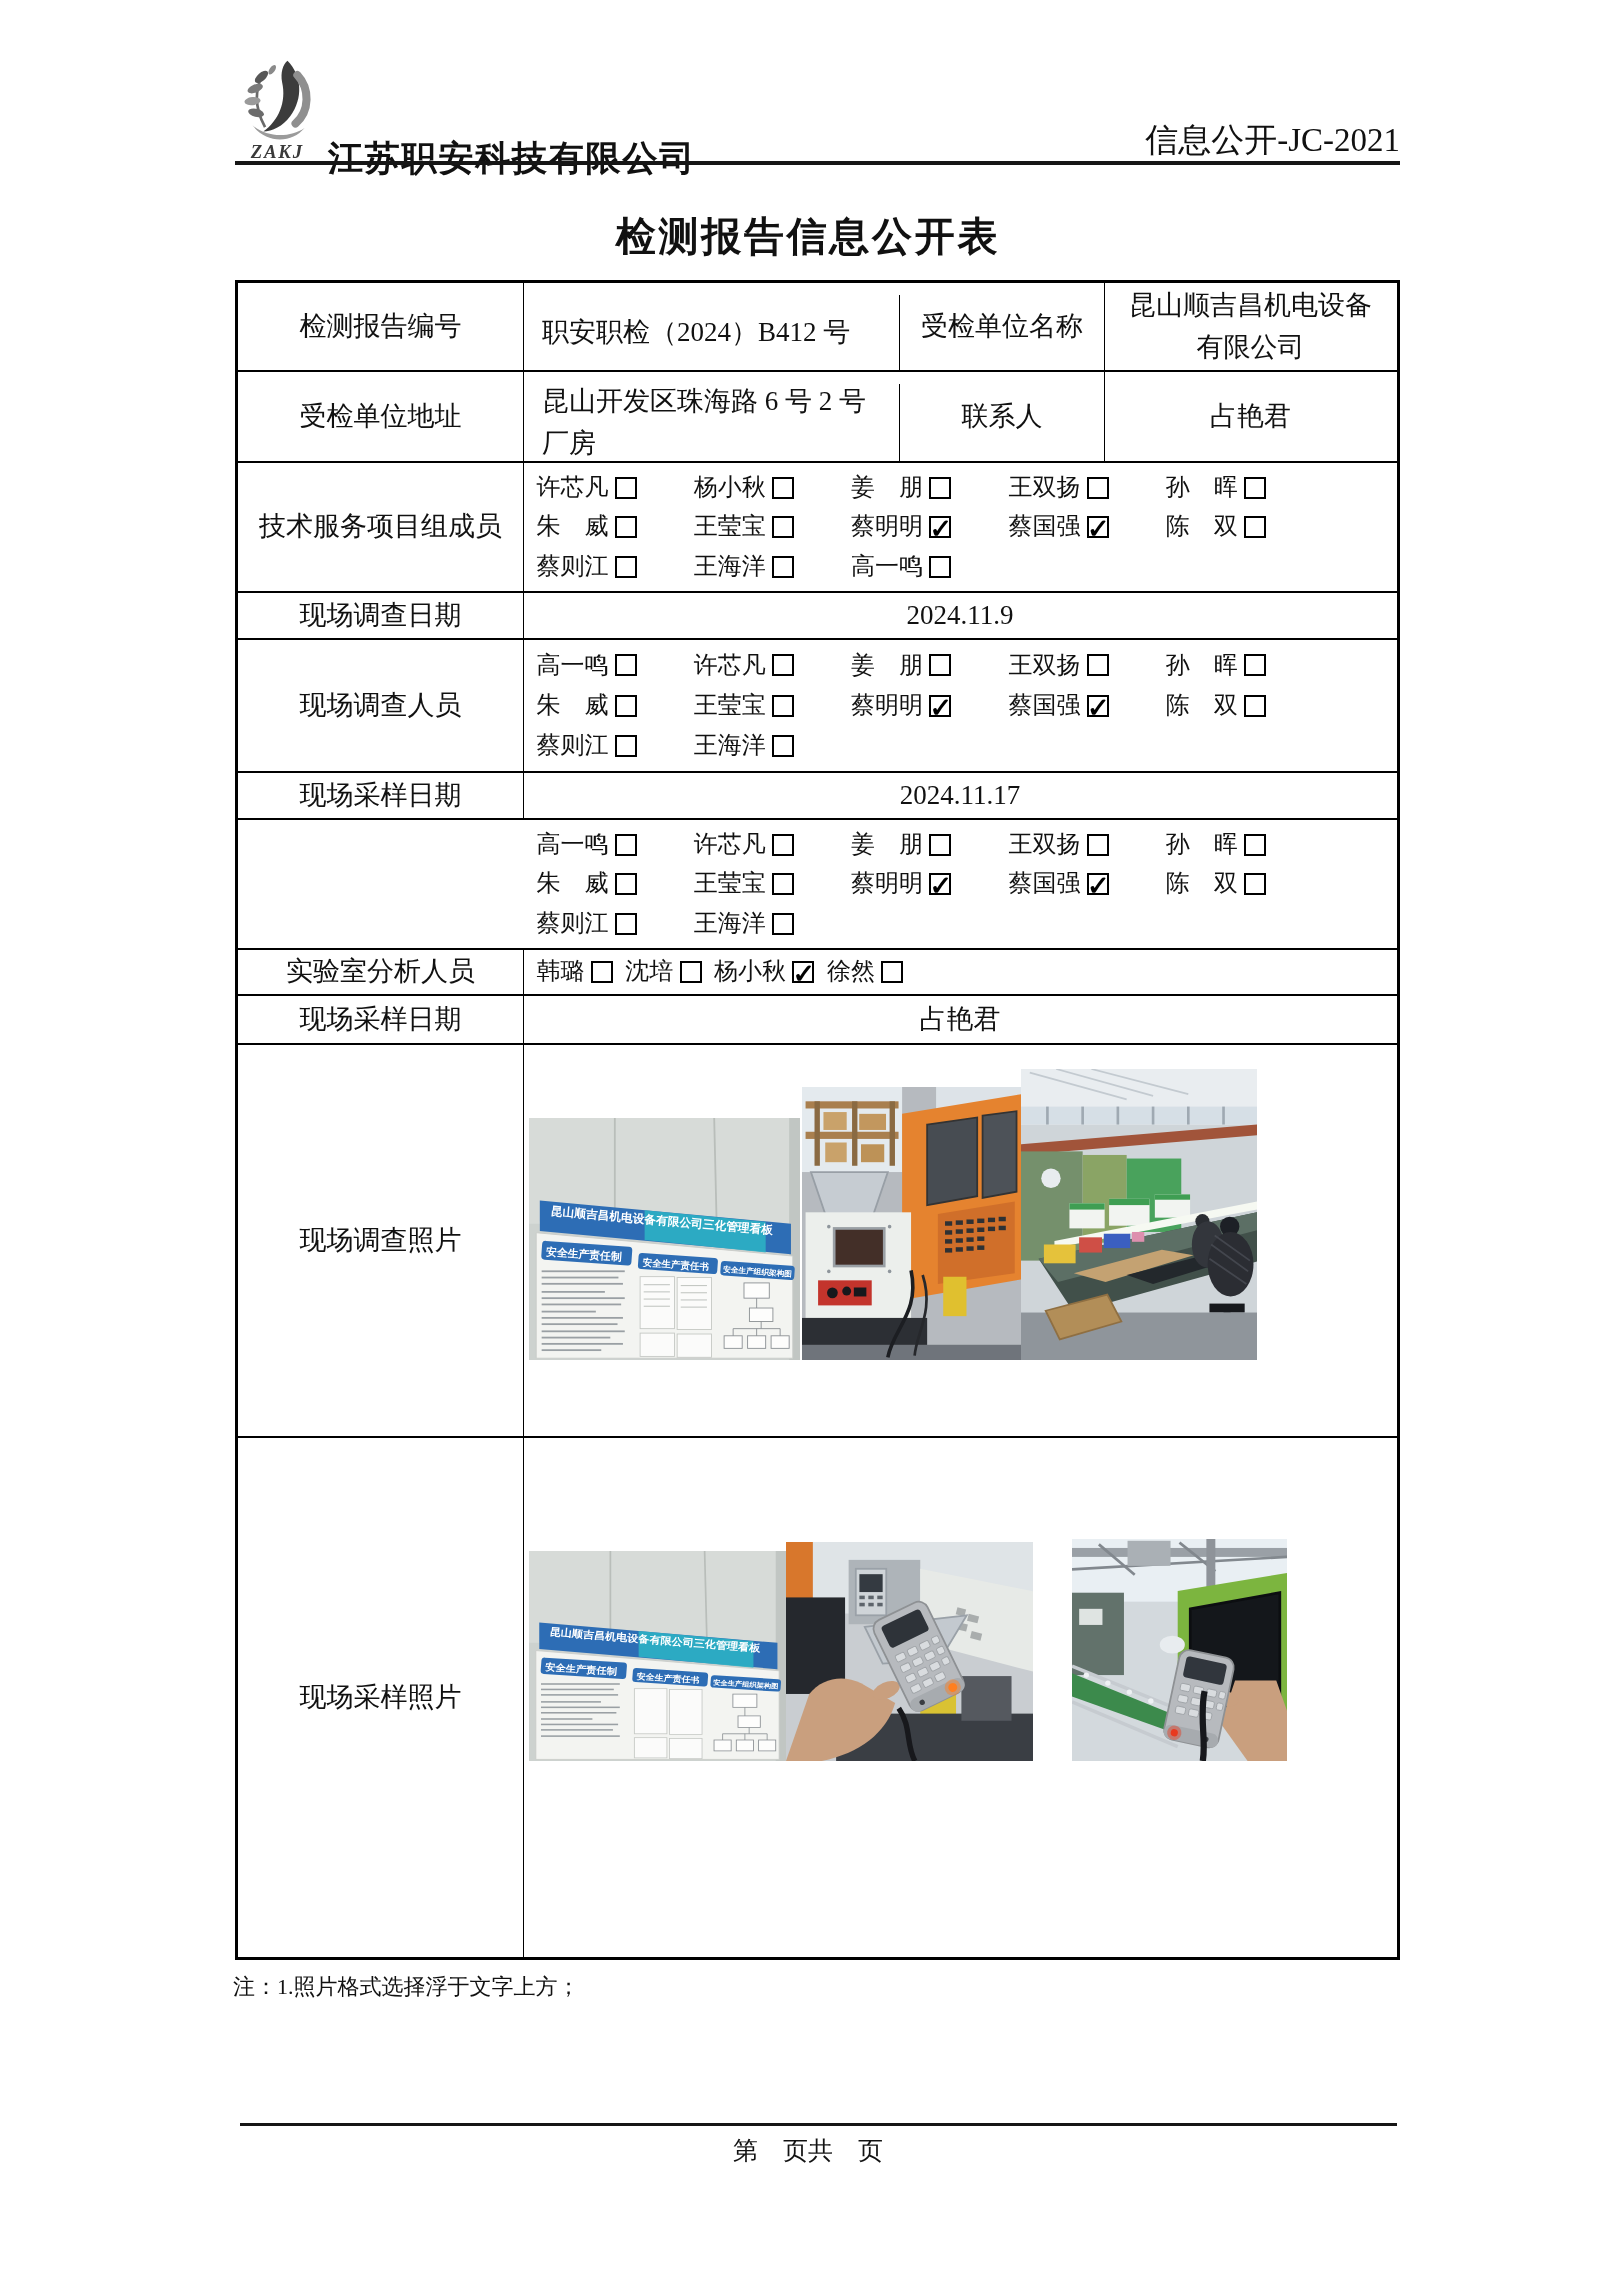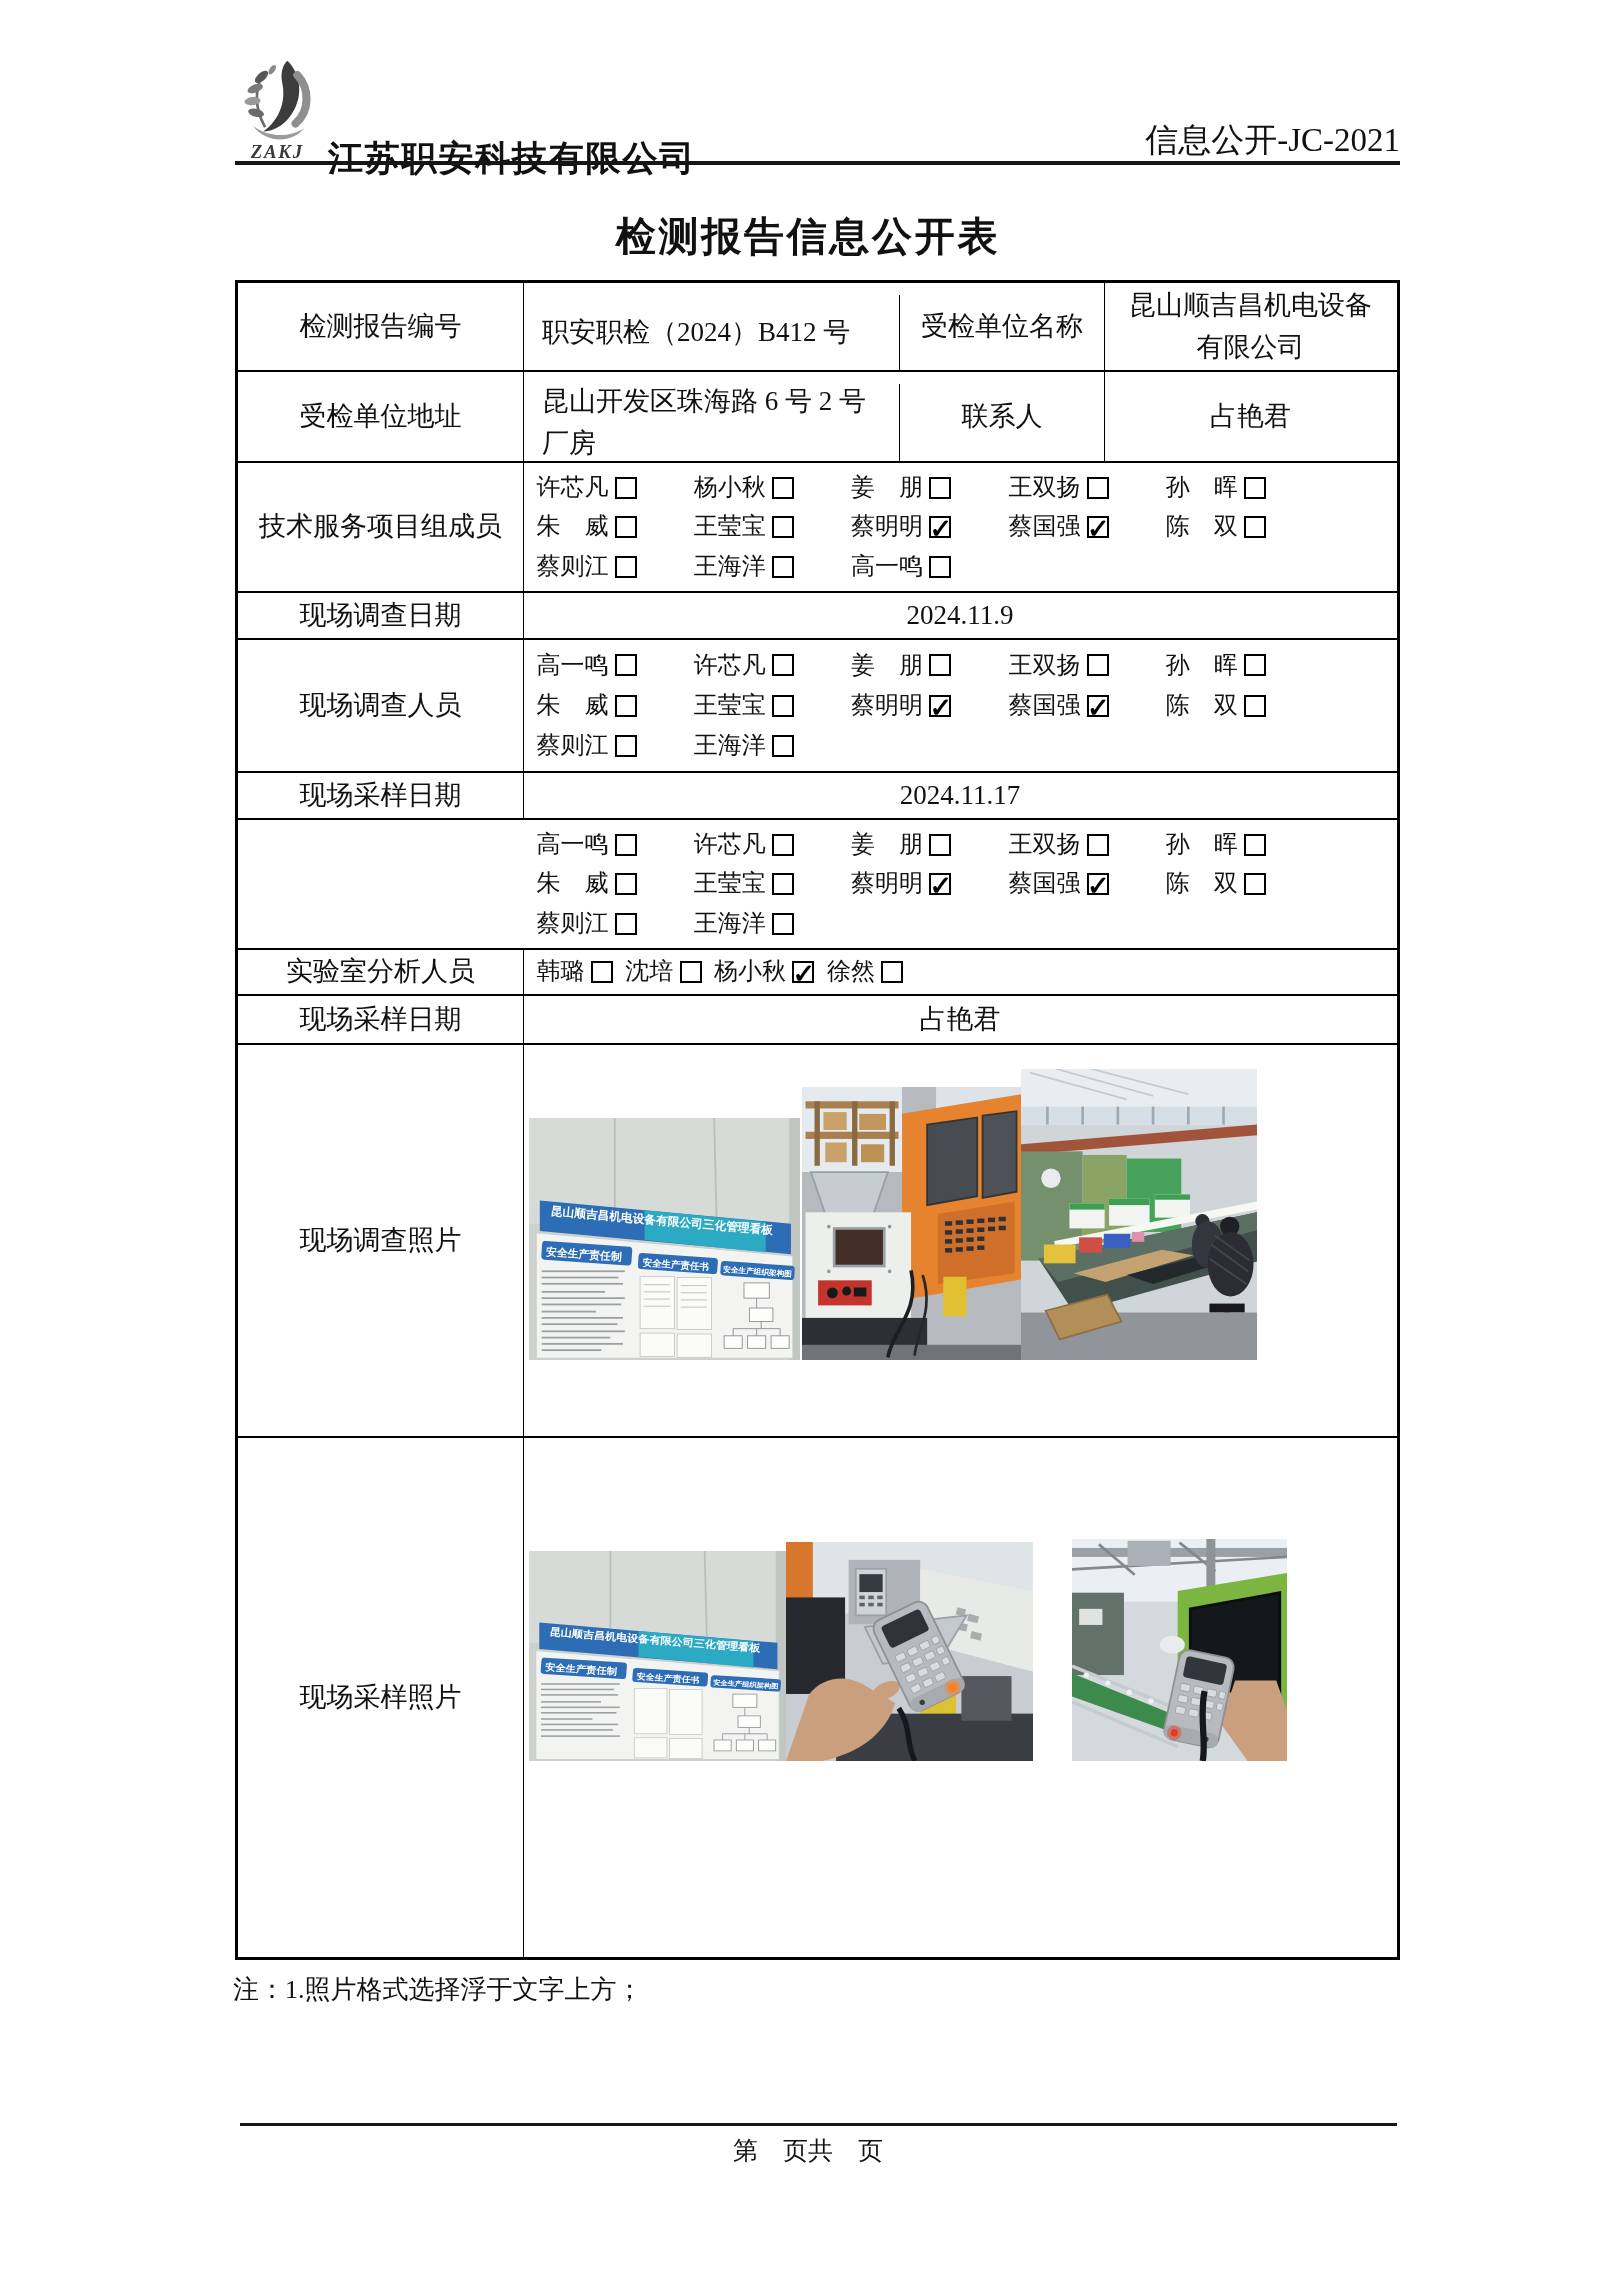--- a/index.html
+++ b/index.html
@@ -31,21 +31,21 @@
   .mline.tight{gap:12.5px;}
   .member{display:inline-flex;align-items:center;}
   .mname{font-size:24px;white-space:pre;}
   .cb{width:18px;height:18px;border:2.7px solid #000;margin-left:6.3px;position:relative;flex:none;background:#fff;}
   .cb.checked::after{content:"✓";position:absolute;top:-9px;left:-1.8px;font-size:27px;font-weight:700;color:#000;}
   
   .photocell{position:relative;display:block;}
   .ph{position:absolute;overflow:hidden;}
   .ph svg{display:block;width:100%;height:100%;}
   
-  .note{position:absolute;left:233px;top:1972px;font-size:26px;}
+  .note{position:absolute;left:233px;top:1972px;font-size:22px;}
   .footer-line{position:absolute;left:240px;top:2123px;width:1157px;height:2.7px;background:#161616;}
   .footer{position:absolute;left:0;top:2134px;width:100%;text-align:center;font-size:25px;}
 </style>
 </head>
 <body>
 
 <div class="page">
 
   <svg class="logo" viewBox="0 0 100 126">
     <path d="M55,12 C71,28 73,54 58,74 C50,85 38,91 28,91 C45,79 54,58 49,36 C47,25 50,16 55,12 Z" fill="#3c3c3c"></path>

